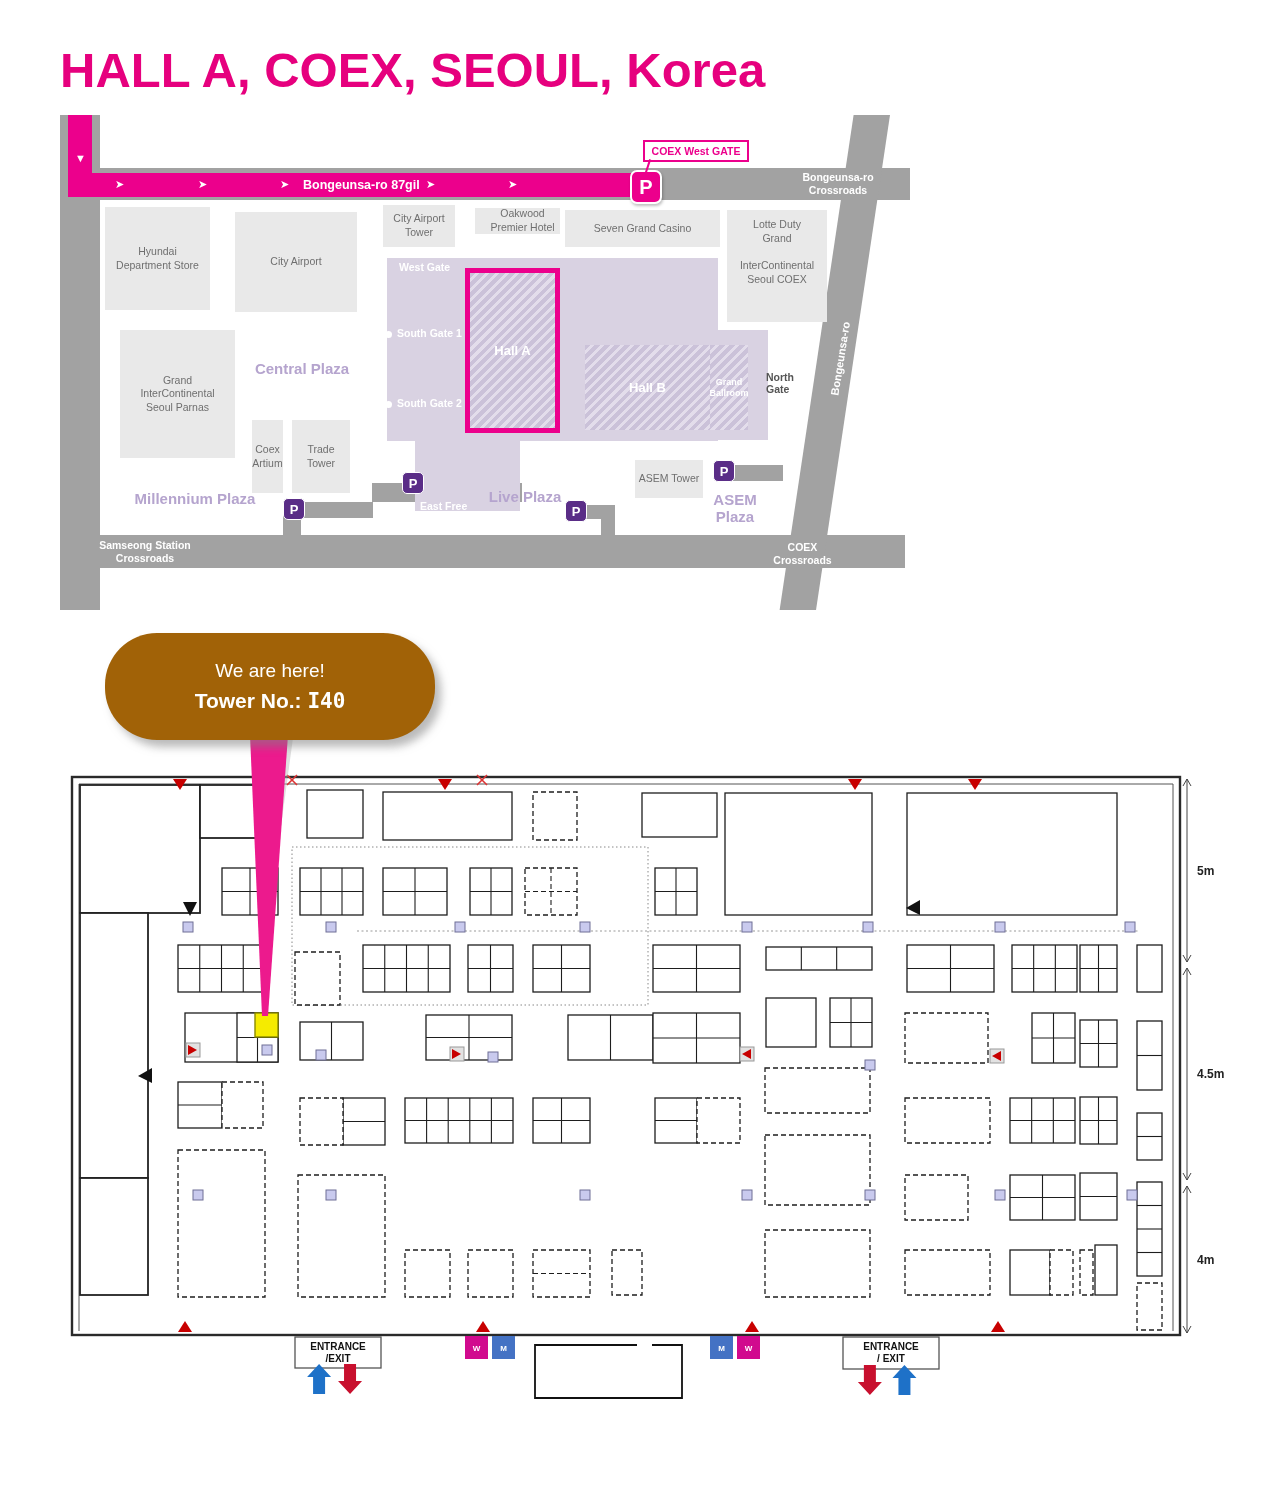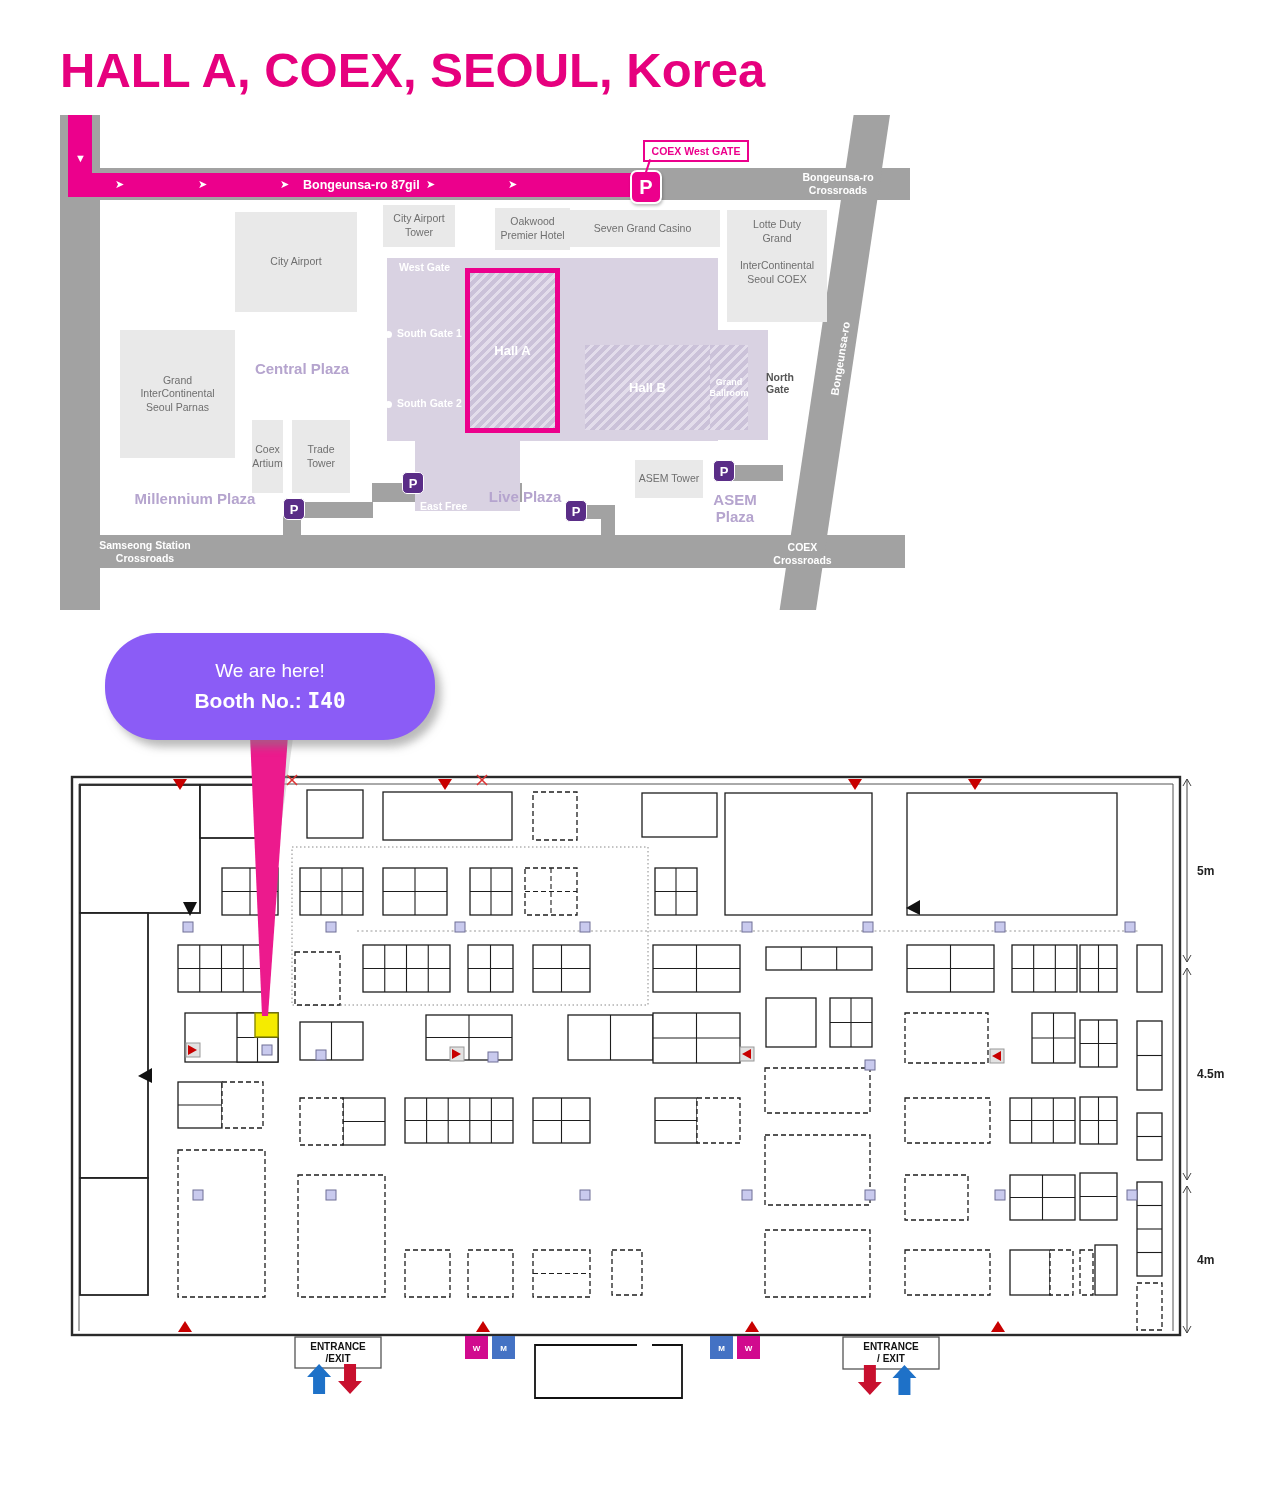--- a/index.html
+++ b/index.html
@@ -37,21 +37,21 @@
           border-radius:5px;color:#fff;font-weight:bold;font-size:13px;display:flex;
           align-items:center;justify-content:center;z-index:7;}
   .p-icon.pink{width:28px;height:30px;background:#EC008C;border:2.5px solid #fff;border-radius:7px;
                font-size:20px;box-shadow:1px 2px 3px rgba(0,0,0,.25);}
   #callout{position:absolute;left:583px;top:25px;width:102px;height:18px;border:2px solid #EC008C;
            background:#fff;color:#EC008C;font-weight:bold;font-size:10.5px;display:flex;
            align-items:center;justify-content:center;z-index:8;}
   #callout-pointer{position:absolute;left:587px;top:44px;height:14px;border-left:2px solid #EC008C;
                    transform:rotate(18deg);z-index:8;}
   
-  #bubble{position:absolute;left:105px;top:633px;width:330px;height:107px;background:#8b5cf6;
+  #bubble{position:absolute;left:105px;top:633px;width:330px;height:107px;background:#a16207;
           border-radius:52px;display:flex;flex-direction:column;align-items:center;
           justify-content:center;color:#fff;z-index:10;box-shadow:6px 7px 9px rgba(130,130,130,.55);}
   #bubble .b1{font-size:19px;}
   #bubble .b2{font-size:21px;font-weight:bold;margin-top:7px;}
   #bubble .mono{font-family:"DejaVu Sans Mono",monospace;}
   #tail{position:absolute;left:235px;top:735px;z-index:9;}
   
   #plan{position:absolute;left:60px;top:770px;z-index:1;}
 </style>
 </head>
@@ -102,31 +102,33 @@
     <div class="hall" id="hallB" style="left:525px;top:230px;width:125px;height:85px;">
       <span>Hall B</span>
     </div>
     <div class="hall" id="gb" style="left:650px;top:230px;width:38px;height:85px;">
       <span style="white-space:pre-line;">Grand
 Ballroom</span>
     </div>
 
     <div id="callout">COEX West GATE</div>
     <div id="callout-pointer"></div>
+  <div class="bldg" style="left: 45px; top: 92px; width: 105px; height: 103px;">Hyundai
+Department Store</div>
       <div class="bldg" style="left: 175px; top: 97px; width: 122px; height: 100px;">City Airport</div>
       <div class="bldg" style="left: 60px; top: 215px; width: 115px; height: 128px;">Grand
 InterContinental
 Seoul Parnas</div>
       <div class="bldg" style="left: 192px; top: 305px; width: 31px; height: 73px;">Coex
 Artium</div>
       <div class="bldg" style="left: 232px; top: 305px; width: 58px; height: 73px;">Trade
 Tower</div>
       <div class="bldg" style="left: 323px; top: 90px; width: 72px; height: 42px;">City Airport
 Tower</div>
-      <div class="bldg" style="left: 435px; top: 93px; width: 75px; height: 42px;">Oakwood
+      <div class="bldg" style="left: 415px; top: 93px; width: 75px; height: 26px; padding-left: 10px;">Oakwood
 Premier Hotel</div>
       <div class="bldg" style="left: 505px; top: 95px; width: 155px; height: 37px;">Seven Grand Casino</div>
       <div class="bldg topalign" style="left: 667px; top: 95px; width: 100px; height: 112px;">Lotte Duty
 Grand
 
 InterContinental
 Seoul COEX</div>
       <div class="bldg" style="left: 575px; top: 345px; width: 68px; height: 38px;">ASEM Tower</div>
       <div class="gate" style="left: 339px; top: 146px;">West Gate</div>
       <div class="gate" style="left: 337px; top: 212px;">South Gate 1</div>
@@ -143,21 +145,21 @@
 Plaza</div>
       <div class="p-icon" style="left: 223px; top: 383px;">P</div>
       <div class="p-icon" style="left: 342px; top: 357px;">P</div>
       <div class="p-icon" style="left: 505px; top: 385px;">P</div>
       <div class="p-icon" style="left: 653px; top: 345px;">P</div>
       <div class="p-icon pink" style="left: 570px; top: 55px;">P</div>
     </div>
 
   <div id="bubble">
     <div class="b1">We are here!</div>
-    <div class="b2"><span>Booth No.: </span><span class="mono">I40</span></div>
+    <div class="b2"><span>Tower No.: </span><span class="mono">I40</span></div>
   </div>
   <svg id="tail" width="70" height="290" viewBox="0 0 70 290">
     <polygon points="22,3 58,3 38,150 36,150" fill="#B9B9B9" opacity="0.45"></polygon>
     <polygon points="15,0 53,0 33,281 27,281" fill="#EC1A8D"></polygon>
   </svg>
 
   <svg id="plan" width="1170" height="700" viewBox="60 770 1170 700">
       <rect x="72" y="777" width="1108" height="558" fill="#fff" stroke="#2A2A2A" stroke-width="2.4"></rect>
       <path d="M79,1331 L79,784 L1173,784 L1173,1331" fill="none" stroke="#555" stroke-width="1"></path>
       <rect x="292" y="847" width="356" height="158" fill="none" stroke="#888" stroke-width="1" stroke-dasharray="1.5,2.5"></rect>

